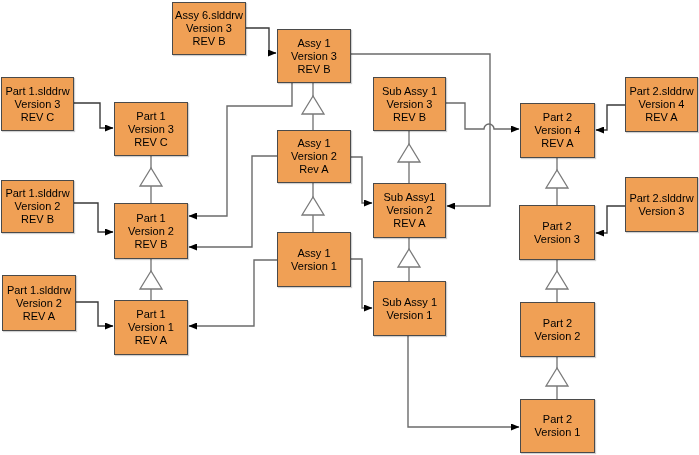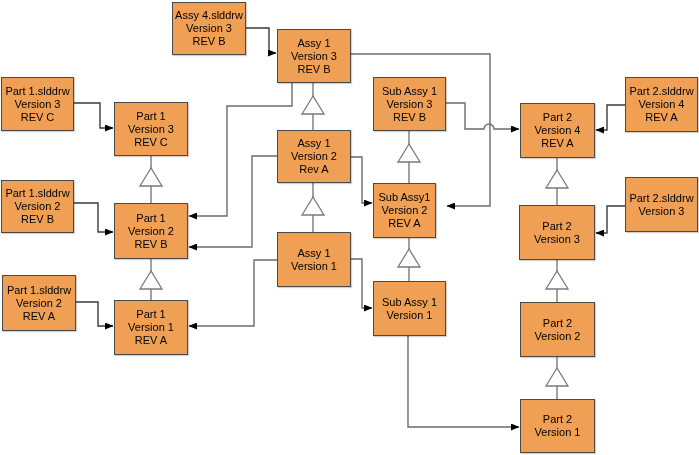--- a/index.html
+++ b/index.html
@@ -87,21 +87,21 @@
     <path class="wire" marker-end="url(#arr)" d="M277,156 L252,156 L252,247 L189,247"></path>
     <path class="wire" marker-end="url(#arr)" d="M277,260 L254,260 L254,326 L189,326"></path>
     <path class="wire" marker-end="url(#arr)" d="M351,54 L490,54 L490,206 L447,206"></path>
     <path class="wire" marker-end="url(#arr)" d="M351,157 L362,157 L362,203 L372,203"></path>
     <path class="wire" marker-end="url(#arr)" d="M351,259 L362,259 L362,308 L372,308"></path>
     <path class="wire" marker-end="url(#arr)" d="M446,103 L465,103 L465,129 L484,129 A5,5 0 0 1 494,129 L519,129"></path>
     <path class="wire" marker-end="url(#arr)" d="M408,336 L408,427 L519,427"></path>
   </svg>
 
   <div class="node" style="left:172px;top:2px;width:74px;height:53px">
-    <span>Assy 4.slddrw</span>
+    <span>Assy 6.slddrw</span>
     <span>Version 3</span>
     <span>REV B</span>
   </div>
   <div class="node" style="left:277px;top:29px;width:74px;height:54px">
     <span>Assy 1</span>
     <span>Version 3</span>
     <span>REV B</span>
   </div>
   <div class="node" style="left:1px;top:77px;width:73px;height:54px">
     <span>Part 1.slddrw</span>
@@ -140,21 +140,21 @@
   </div>
   <div class="node" style="left:277px;top:232px;width:74px;height:55px">
     <span>Assy 1</span>
     <span>Version 1</span>
   </div>
   <div class="node" style="left:373px;top:77px;width:73px;height:54px">
     <span>Sub Assy 1</span>
     <span>Version 3</span>
     <span>REV B</span>
   </div>
-  <div class="node" style="left:373px;top:183px;width:63px;height:55px">
+  <div class="node" style="left:373px;top:183px;width:73px;height:55px">
     <span>Sub Assy1</span>
     <span>Version 2</span>
     <span>REV A</span>
   </div>
   <div class="node" style="left:373px;top:281px;width:73px;height:55px">
     <span>Sub Assy 1</span>
     <span>Version 1</span>
   </div>
   <div class="node" style="left:520px;top:103px;width:75px;height:55px">
     <span>Part 2</span>

